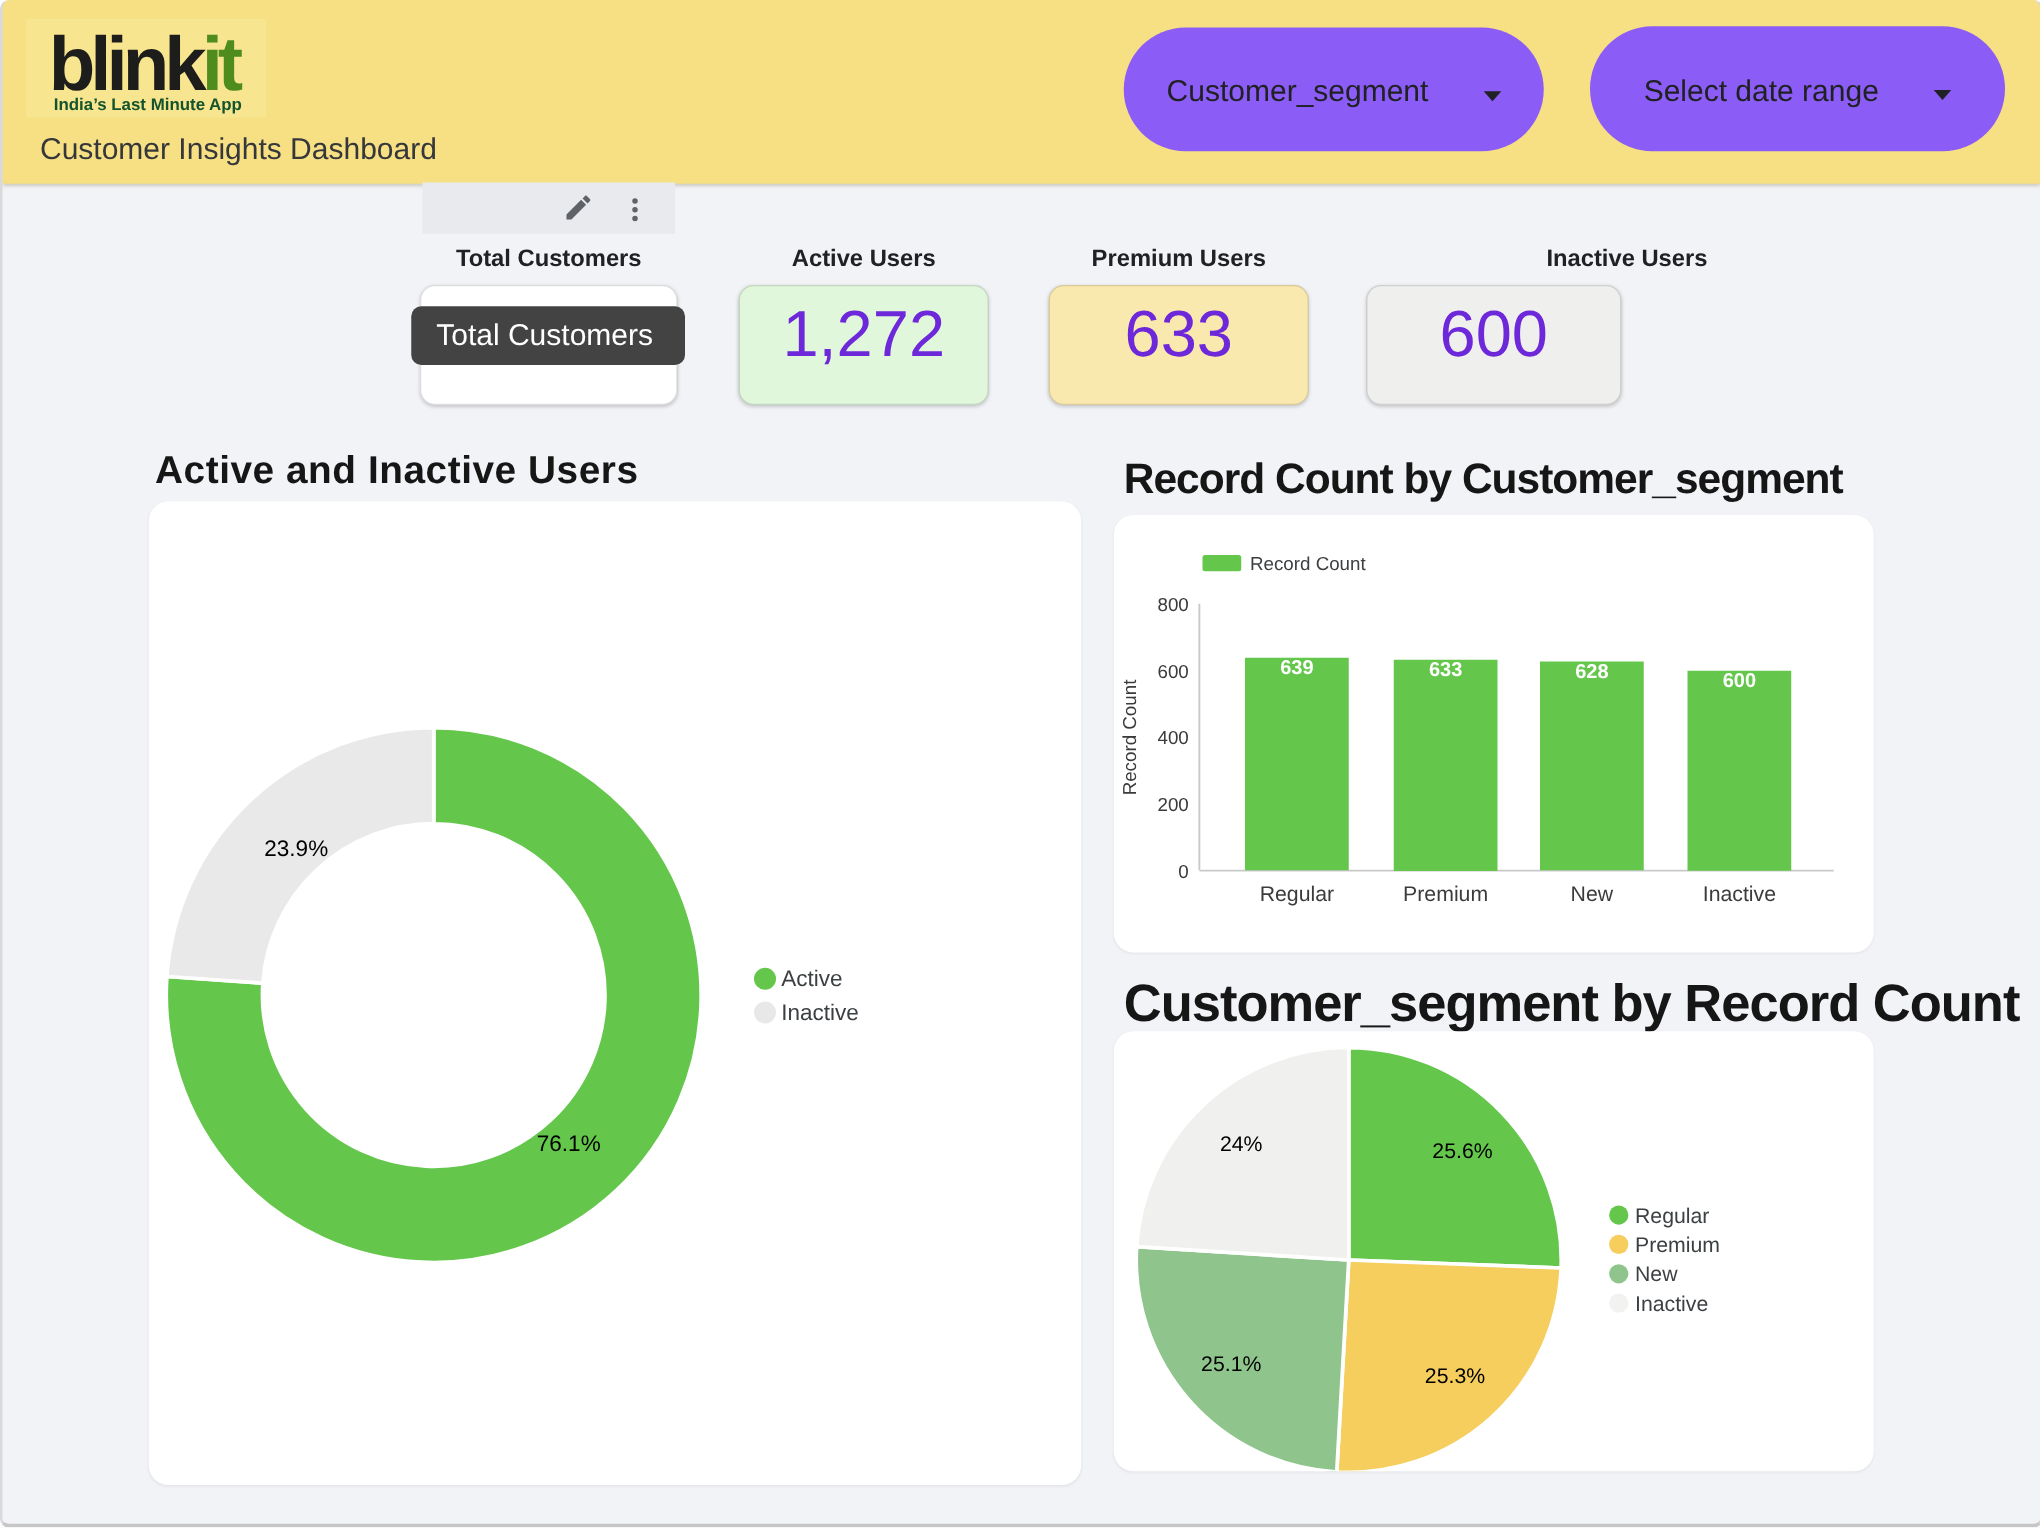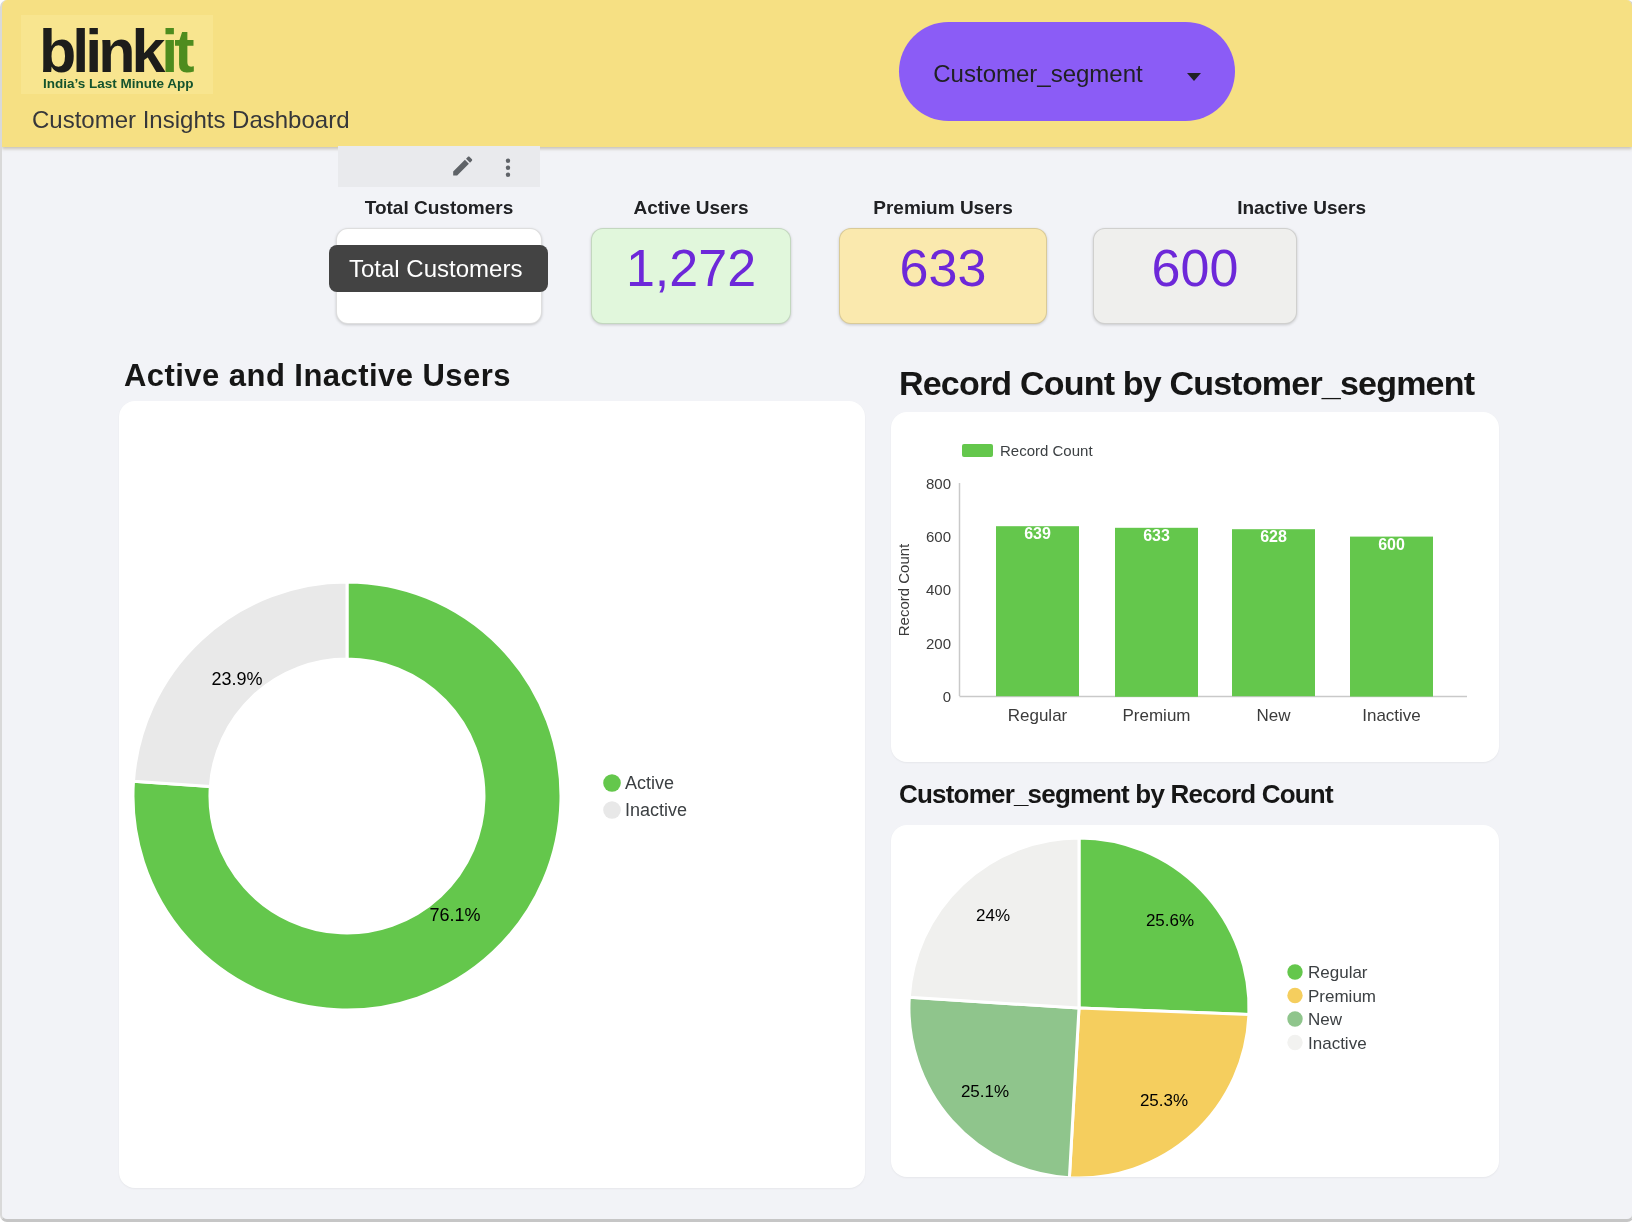--- a/index.html
+++ b/index.html
@@ -38,20 +38,24 @@
 <body>
 <div class="page">
 
   <div class="hdr">
     <div class="logobg"></div>
     <div class="blink">blink<span class="it">it</span></div>
     <div class="tagline">India’s Last Minute App</div>
     <div class="dashtitle">Customer Insights Dashboard</div>
     <div class="pill pill1">
         <span class="pilltext">Customer_segment</span>
+        <span class="caret"></span>
+      </div>
+    <div class="pill pill2">
+        <span class="pilltext">Select date range</span>
         <span class="caret"></span>
       </div>
   </div>
 
   <div class="toolbar">
     <svg width="202" height="41" viewBox="0 0 202 41">
       <g fill="#5f6368">
         <path transform="translate(112,7.3) scale(1.06)" d="M3 17.25V21h3.75L17.81 9.94l-3.75-3.75L3 17.25zM20.71 7.04c.39-.39.39-1.02 0-1.41l-2.34-2.34c-.39-.39-1.02-.39-1.41 0l-1.83 1.83 3.75 3.75 1.83-1.83z"></path>
         <circle cx="170" cy="14.7" r="2.2"></circle>
           <circle cx="170" cy="21.7" r="2.2"></circle>
@@ -107,21 +111,21 @@
       <text x="265.5" y="128.9" font-size="16" font-weight="bold" fill="#fff" text-anchor="middle">633</text>
       <text x="382.5" y="130.2" font-size="16" font-weight="bold" fill="#fff" text-anchor="middle">628</text>
       <text x="500.5" y="137.7" font-size="16" font-weight="bold" fill="#fff" text-anchor="middle">600</text>
       <text x="146.5" y="308.6" font-size="17" fill="#3b3b3b" text-anchor="middle">Regular</text>
       <text x="265.5" y="308.6" font-size="17" fill="#3b3b3b" text-anchor="middle">Premium</text>
       <text x="382.5" y="308.6" font-size="17" fill="#3b3b3b" text-anchor="middle">New</text>
       <text x="500.5" y="308.6" font-size="17" fill="#3b3b3b" text-anchor="middle">Inactive</text>
     </svg>
   </div>
 
-  <div class="sectitle" style="left:897px;top:779px;font-size:26px;letter-spacing:-.8px;">Customer_segment by Record Count</div>
+  <div class="sectitle" style="left:897px;top:779px;font-size:42px;letter-spacing:-.8px;">Customer_segment by Record Count</div>
   <div class="chartcard" style="left:889px;top:825px;width:608px;height:352px;">
     <svg width="608" height="352" viewBox="0 0 608 352">
       <g stroke="#fff" stroke-width="3" stroke-linejoin="round">
         <path d="M 188 183 L 188.0 13.0 A 170 170 0 0 1 357.9 189.4 Z" fill="#64C74C"></path>
         <path d="M 188 183 L 357.9 189.4 A 170 170 0 0 1 178.4 352.7 Z" fill="#F5CE5E"></path>
         <path d="M 188 183 L 178.4 352.7 A 170 170 0 0 1 18.3 172.3 Z" fill="#8FC58C"></path>
         <path d="M 188 183 L 18.3 172.3 A 170 170 0 0 1 188.0 13.0 Z" fill="#F0F0EE"></path>
       </g>
       <text x="279" y="101" font-size="17" fill="#000" text-anchor="middle">25.6%</text>
       <text x="273" y="281" font-size="17" fill="#000" text-anchor="middle">25.3%</text>

